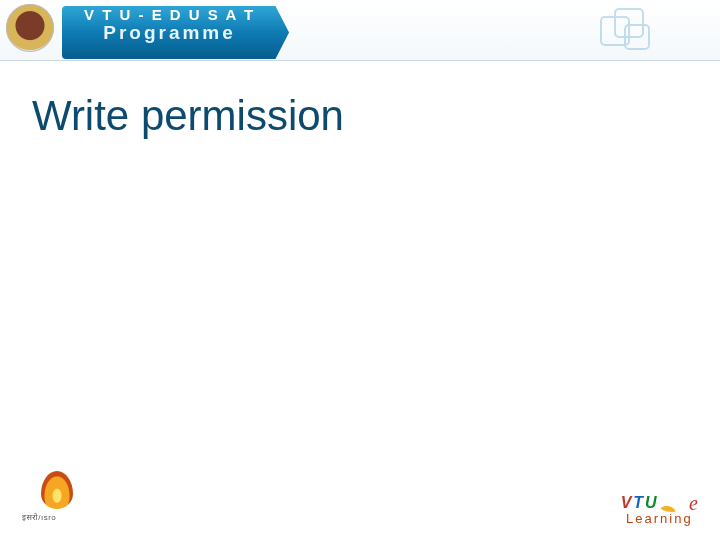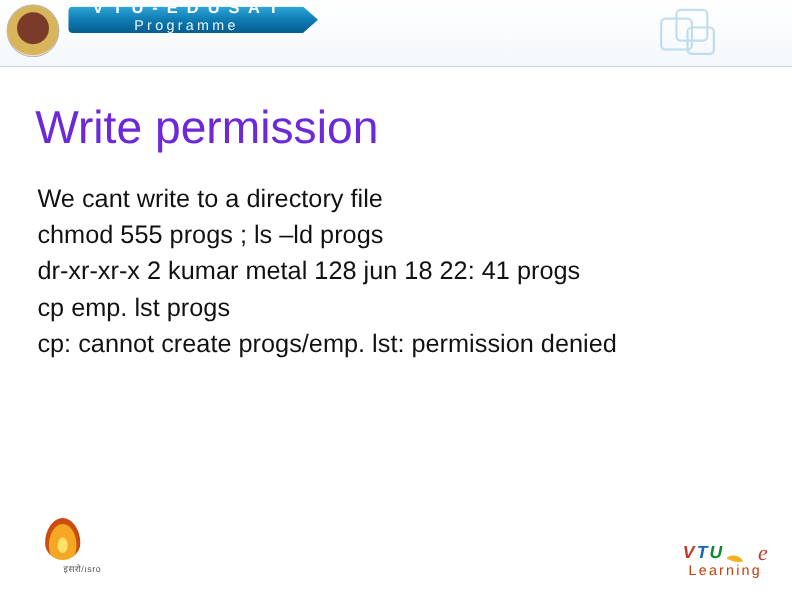--- a/index.html
+++ b/index.html
@@ -1,34 +1,34 @@
 <!DOCTYPE html>
 <html><head>
 <meta charset="utf-8">
 <style>
   html,body{margin:0;padding:0;width:720px;height:540px;font-family:Arial,Helvetica,sans-serif;background:#fff;overflow:hidden}
   .slide{width:720px;height:540px;position:relative;box-sizing:border-box}
   
   .header{position:relative;height:60px;background:linear-gradient(to bottom,#ffffff 0,#f4f8fb 100%);border-bottom:1px solid #c9d7e2}
   .crest{position:absolute;left:6px;top:4px;width:48px;height:48px;border-radius:50%;background:radial-gradient(circle at 50% 45%,#7a3b28 0 14px,#d8b45a 15px 24px,#e8e8e8 25px);box-shadow:0 0 0 1px #bbb inset}
-  .title-pill{position:absolute;left:62px;top:6px;height:24px;padding:0 34px 0 22px;color:#fff;letter-spacing:2px;font-weight:bold;display:flex;flex-direction:column;justify-content:flex-end;background:linear-gradient(to bottom,#2fa6d6 0,#0e7bb3 50%,#065d8e 100%);border-radius:4px 0 0 4px;clip-path:polygon(0 0,94% 0,100% 50%,94% 100%,0 100%)}
+  .title-pill{position:absolute;left:62px;top:6px;height:53px;padding:0 34px 0 22px;color:#fff;letter-spacing:2px;font-weight:bold;display:flex;flex-direction:column;justify-content:flex-start;background:linear-gradient(to bottom,#2fa6d6 0,#0e7bb3 50%,#065d8e 100%);border-radius:4px 0 0 4px;clip-path:polygon(0 0,94% 0,100% 50%,94% 100%,0 100%)}
   .title-pill .l1{font-size:15px}
-  .title-pill .l2{font-size:13px;font-weight:normal;letter-spacing:3px;margin-top:-1px;color:#e8f4fa;text-align:center}
+  .title-pill .l2{font-size:19px;font-weight:bold;letter-spacing:3px;margin-top:-1px;color:#e8f4fa;text-align:center}
   .hdeco{position:absolute;right:60px;top:8px;width:60px;height:40px;opacity:.35}
   .hdeco .sq{position:absolute;border:2px solid #5aa6cf;border-radius:5px}
   .hdeco .a{left:0;top:8px;width:26px;height:26px}
   .hdeco .b{left:14px;top:0;width:26px;height:26px}
   .hdeco .c{left:24px;top:16px;width:22px;height:22px}
   
-  .title{position:absolute;left:32px;top:92px;font-size:42px;color:#6d28d9}
+  .title{position:absolute;left:32px;top:92px;font-size:42px;color:#0c4a6e}
   .body{position:absolute;left:34px;top:164px;font-size:23px;line-height:33px;color:#111}
   
   .ft-left{position:absolute;left:22px;bottom:14px;width:70px;height:55px}
   .flame{width:32px;height:38px;margin:0 auto;border-radius:50% 50% 50% 50%/60% 60% 40% 40%;background:radial-gradient(ellipse at 50% 65%,#ffe36b 0 4px,#f5a623 5px 12px,#c94d12 13px 18px,transparent 19px)}
-  .ft-left .txt{font-size:8px;text-align:right;color:#555;letter-spacing:.5px;margin-top:2px}
+  .ft-left .txt{font-size:8px;text-align:left;color:#555;letter-spacing:.5px;margin-top:2px}
   .ft-right{position:absolute;right:22px;bottom:14px;text-align:center;color:#333}
   .ft-right .vtu{font-size:16px;letter-spacing:2px}
   .ft-right .vtu .v{color:#c0392b;font-weight:bold;font-style:italic}
   .ft-right .vtu .t{color:#1565c0;font-weight:bold;font-style:italic}
   .ft-right .vtu .u{color:#0a8a2a;font-weight:bold;font-style:italic}
   .ft-right .e{display:inline-block;color:#c0392b;font-style:italic;font-size:20px;font-family:"Times New Roman",serif;position:relative;top:2px}
   .ft-right .swoosh{display:inline-block;width:26px;height:14px;background:radial-gradient(ellipse at 30% 120%,#f3b21b 0 9px,transparent 10px);border-radius:50%;position:relative;top:4px;left:-4px}
   .ft-right .lrn{font-size:13px;color:#c2410c;letter-spacing:2px;margin-top:-2px}
 </style>
 </head>
@@ -44,27 +44,20 @@
     </div>
     <div class="hdeco">
       <div class="sq a"></div>
         <div class="sq b"></div>
         <div class="sq c"></div>
     </div>
   </div>
 
   <div class="title">Write permission</div>
 
-  <div class="body">
-    <div>We cant write to a directory file</div>
-    <div>chmod 555 progs ; ls –ld progs</div>
-    <div>dr-xr-xr-x 2 kumar metal 128 jun 18 22: 41 progs</div>
-    <div>cp emp. lst progs</div>
-    <div>cp: cannot create progs/emp. lst: permission denied</div>
-  </div>
 
   <div class="ft-left">
     <div class="flame"></div>
     <div class="txt">इसरो/ısro</div>
   </div>
 
   <div class="ft-right">
     <span class="vtu"><span class="v">V</span><span class="t">T</span><span class="u">U</span></span>
     <span class="swoosh"></span><span class="e">e</span>
     <div class="lrn">Learning</div>

